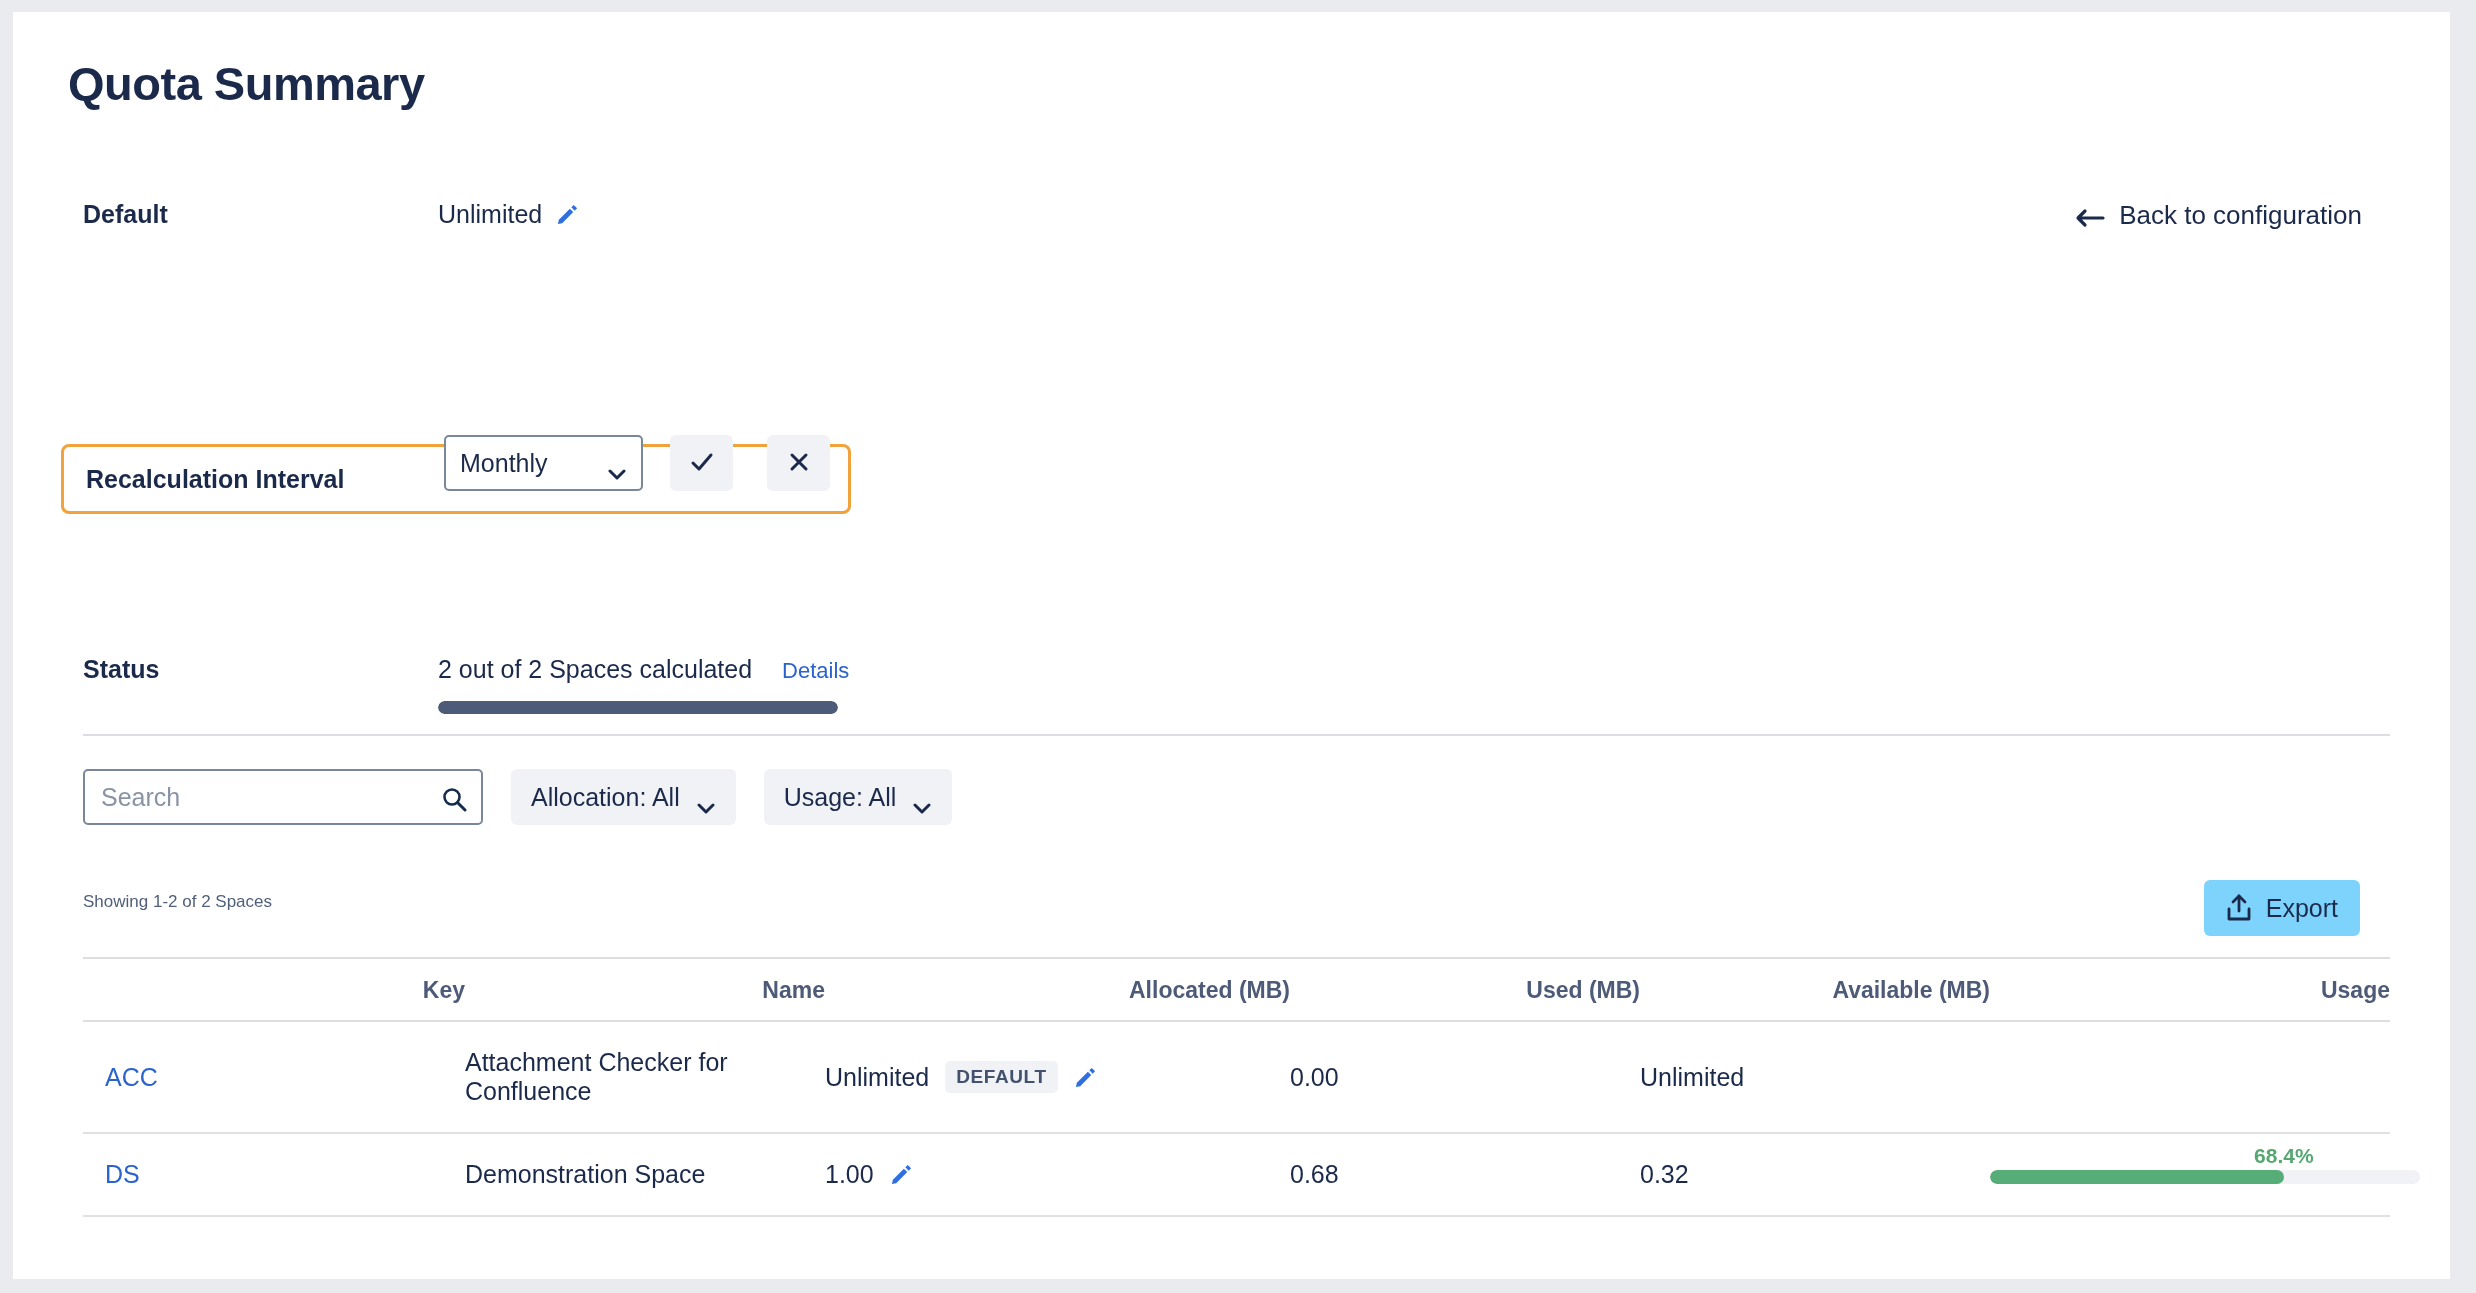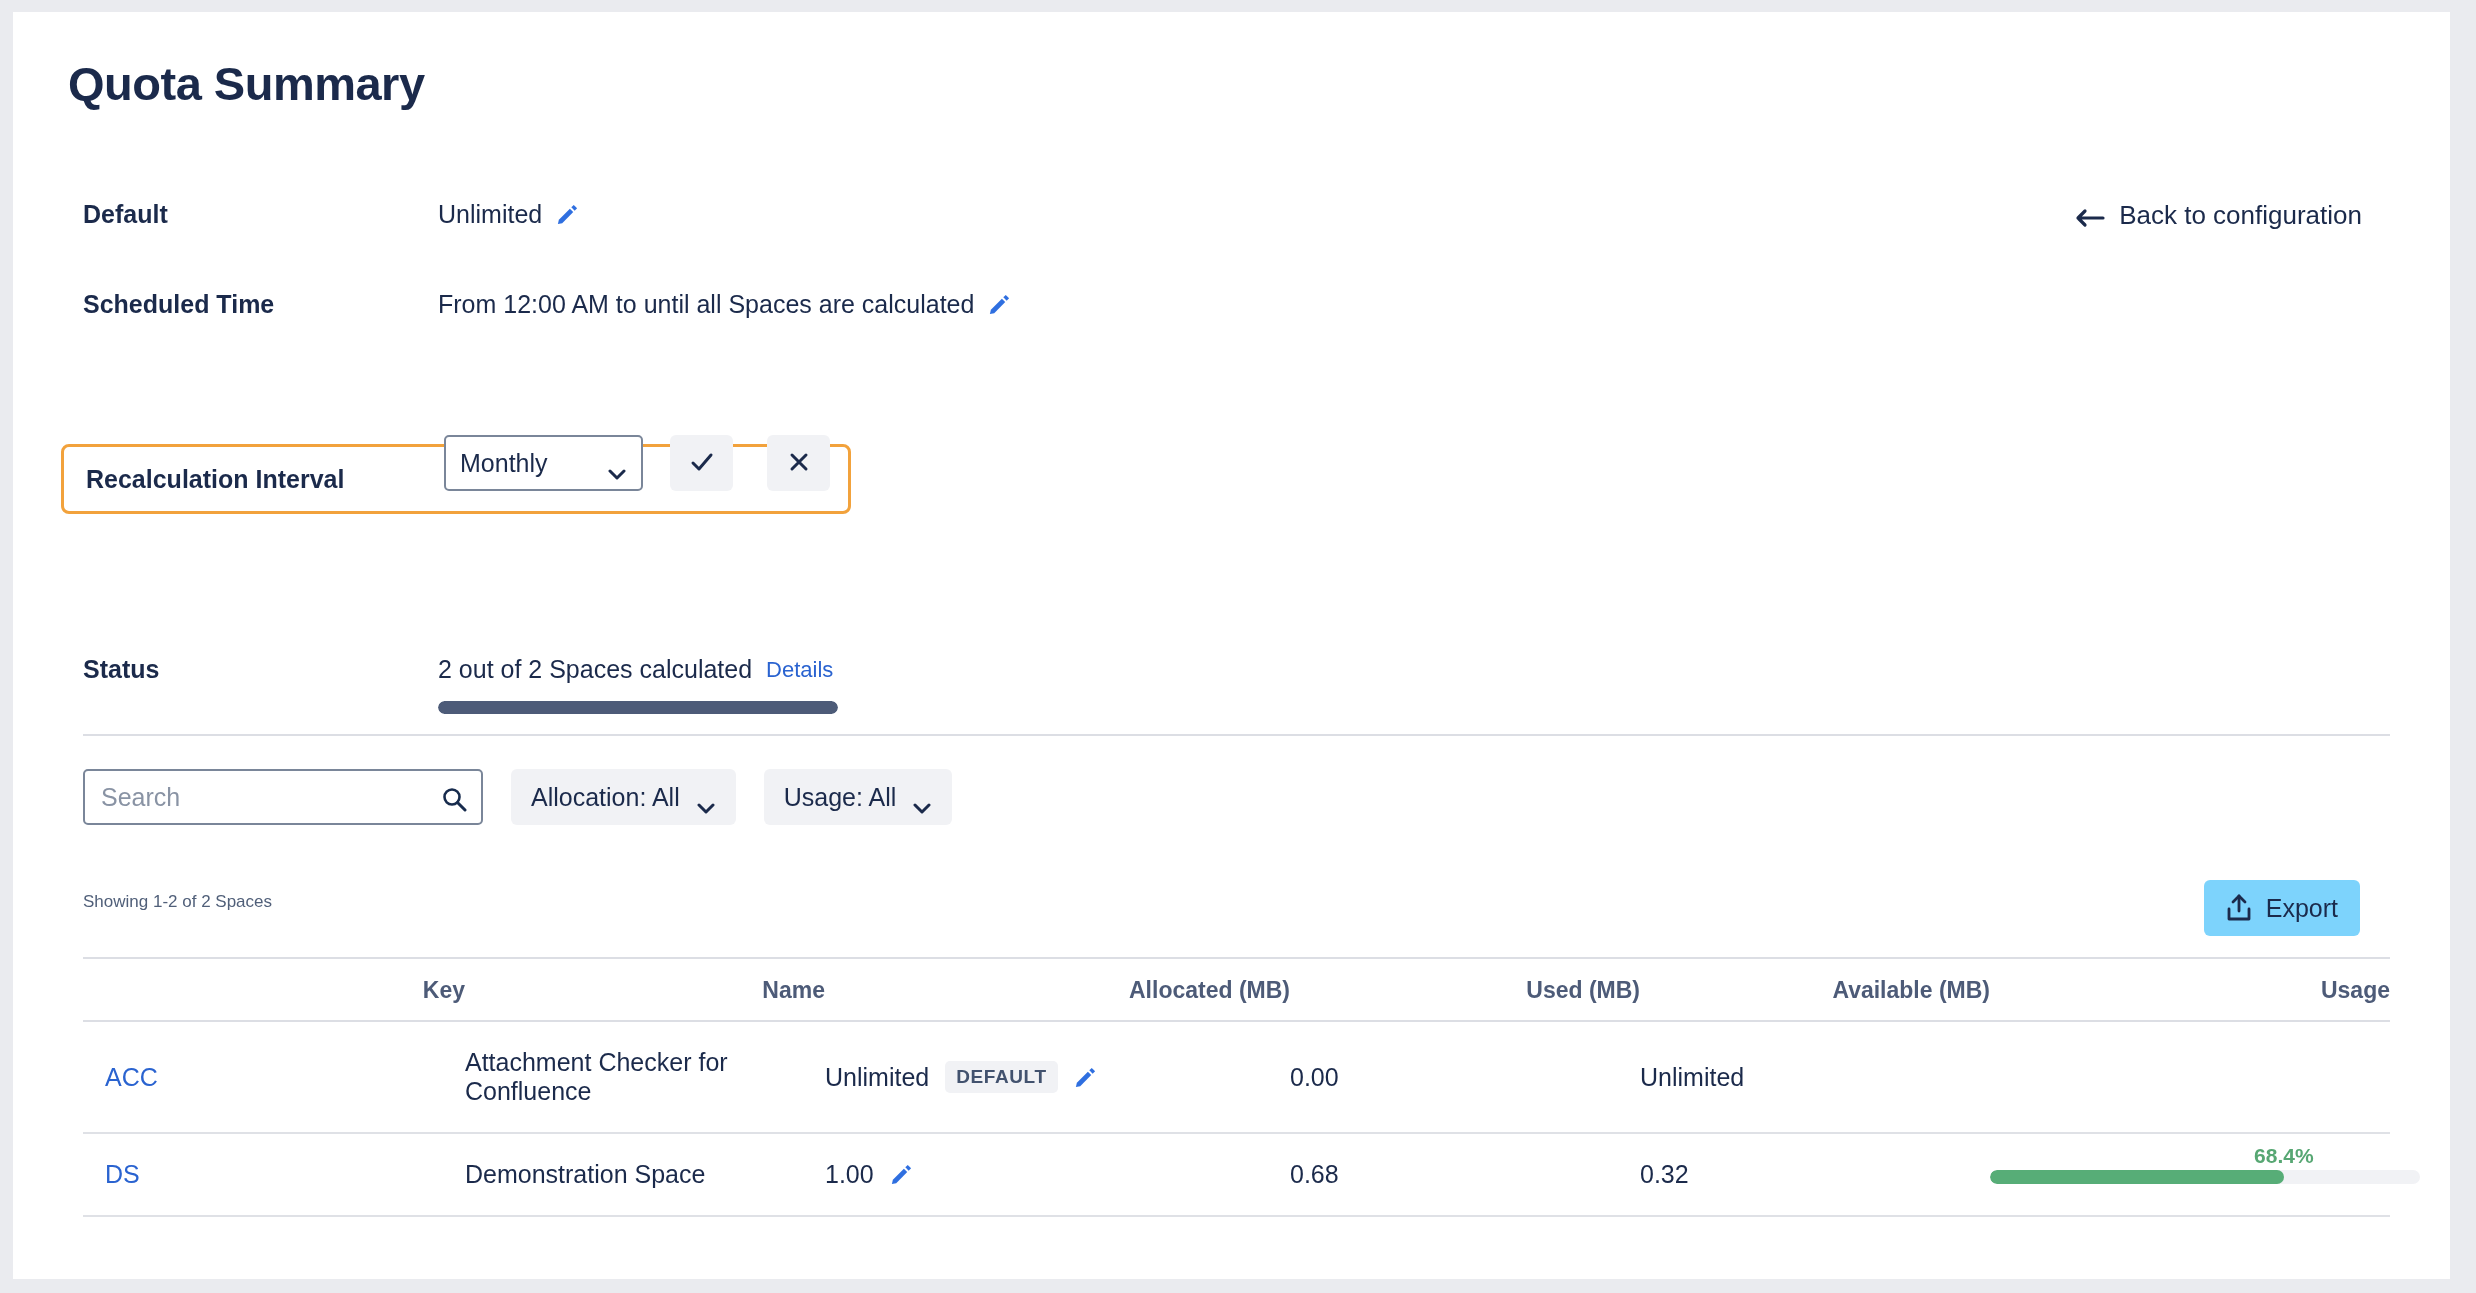--- a/index.html
+++ b/index.html
@@ -209,22 +209,22 @@
     color: #1b2a4b;
   }
   .status-row .val {
     position: absolute;
     left: 425px;
     top: 18px;
     font-size: 25px;
     color: #1b2a4b;
     white-space: nowrap;
     display: flex;
-    align-items: center;
-    gap: 14px;
+    align-items: flex-end;
+    gap: 30px;
   }
   .details-link {
     font-size: 22px;
     color: #2a63d0;
     cursor: pointer;
   }
   .status-bar-track {
     position: absolute;
     left: 425px;
     top: 64px;
@@ -425,32 +425,20 @@
         <span>Unlimited</span>
         <span class="pencil">
           <svg viewBox="0 0 24 24" width="23" height="23">
               <path d="M3 17.5 L14.5 6 L18 9.5 L6.5 21 L2 22 Z" fill="#2f6fe0"></path>
               <path d="M16 4.5 L19.5 8 L22 5.5 L18.5 2 Z" fill="#2f6fe0"></path>
             </svg>
         </span>
       </div>
     </div>
 
-    <div class="srow">
-      <div class="lbl">Scheduled Time</div>
-      <div class="val">
-        <span>From 12:00 AM to until all Spaces are calculated</span>
-        <span class="pencil">
-          <svg viewBox="0 0 24 24" width="23" height="23">
-              <path d="M3 17.5 L14.5 6 L18 9.5 L6.5 21 L2 22 Z" fill="#2f6fe0"></path>
-              <path d="M16 4.5 L19.5 8 L22 5.5 L18.5 2 Z" fill="#2f6fe0"></path>
-            </svg>
-        </span>
-      </div>
-    </div>
 
   </div>
 
   <div class="edit-row">
     <div class="lbl">Recalculation Interval</div>
     <div class="interval-select">
       <span class="sel-val">Monthly</span>
       <span class="caret">
         <svg viewBox="0 0 20 12" width="20" height="12">
             <path d="M3 3 L10 10 L17 3" stroke="#1b2a4b" stroke-width="3" fill="none" stroke-linecap="round" stroke-linejoin="round"></path>

